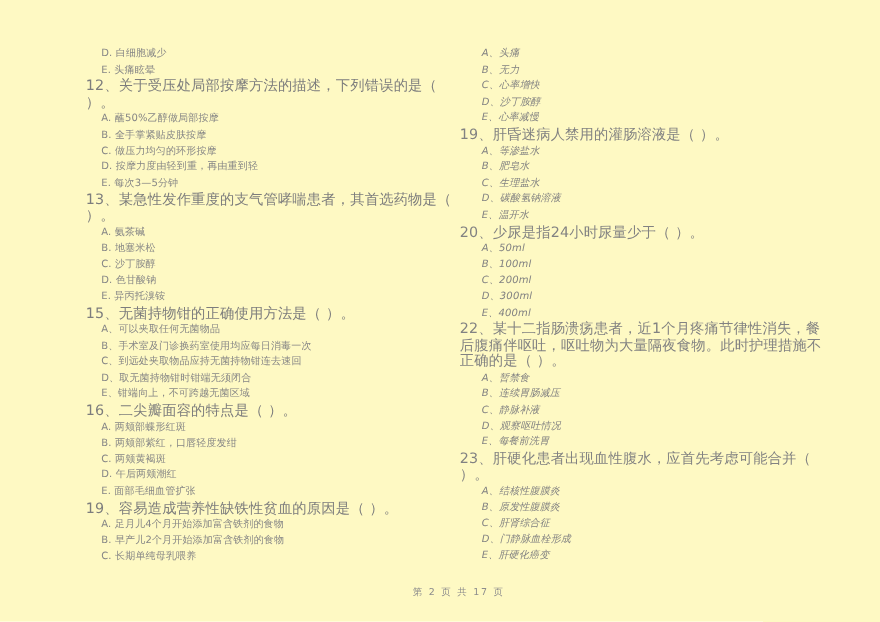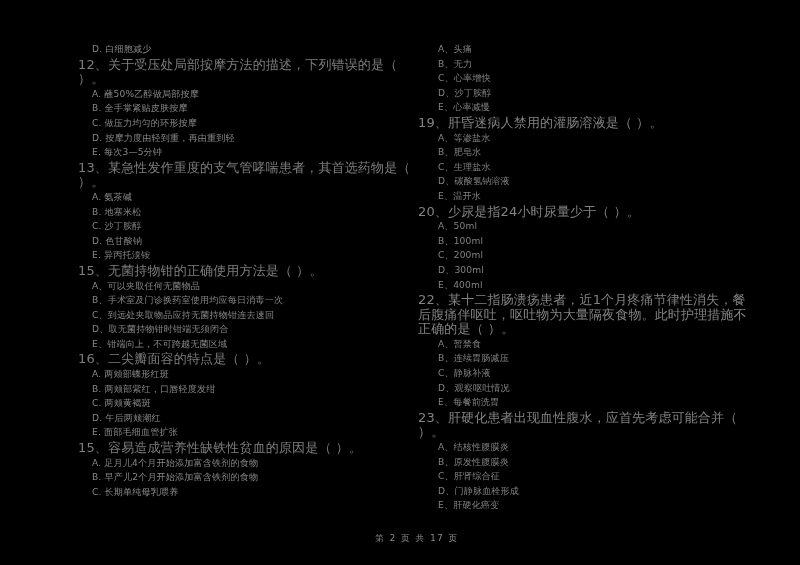--- a/index.html
+++ b/index.html
@@ -11,21 +11,21 @@
     height: 565px;
     background: #ffffff;
     font-family: "DejaVu Sans", "Liberation Sans", sans-serif;
     color: #8a8a8a;
     overflow: hidden;
   }
   .page {
     position: relative;
     width: 800px;
     height: 565px;
-    background: #000000;
+    background: #fef9c3;
   }
   .columns {
     position: absolute;
     top: 42px;
     left: 0;
     width: 800px;
     display: flex;
     justify-content: flex-start;
   }
   .col {
@@ -55,20 +55,21 @@
     color: #868686;
     padding-left: 14px;
     letter-spacing: 0.15px;
   }
   .col-right .qtext,
   .col-right .opt {
     color: #828282;
   }
   .col-right .opt {
     padding-left: 20px;
+    font-style: italic;
   }
   .footer {
     position: absolute;
     left: 17px;
     top: 533px;
     width: 800px;
     text-align: center;
     font-size: 8.6px;
     color: #8d8d8d;
     letter-spacing: 1.6px;
@@ -78,20 +79,21 @@
 <body>
 
 <div class="page">
 
   <div class="columns">
 
     <div class="col col-left">
 
       <div class="qblock">
         <div class="opt">D. 白细胞减少</div>
+        <div class="opt">E. 头痛眩晕</div>
       </div>
 
       <div class="qblock">
         <div class="qtext">12、关于受压处局部按摩方法的描述，下列错误的是（    ）。</div>
         <div class="opt">A. 蘸50%乙醇做局部按摩</div>
         <div class="opt">B. 全手掌紧贴皮肤按摩</div>
         <div class="opt">C. 做压力均匀的环形按摩</div>
         <div class="opt">D. 按摩力度由轻到重，再由重到轻</div>
         <div class="opt">E. 每次3—5分钟</div>
       </div>
@@ -118,21 +120,21 @@
       <div class="qblock">
         <div class="qtext">16、二尖瓣面容的特点是（    ）。</div>
         <div class="opt">A. 两颊部蝶形红斑</div>
         <div class="opt">B. 两颊部紫红，口唇轻度发绀</div>
         <div class="opt">C. 两颊黄褐斑</div>
         <div class="opt">D. 午后两颊潮红</div>
         <div class="opt">E. 面部毛细血管扩张</div>
       </div>
 
       <div class="qblock">
-        <div class="qtext">15、容易造成营养性缺铁性贫血的原因是（    ）。</div>
+        <div class="qtext">19、容易造成营养性缺铁性贫血的原因是（    ）。</div>
         <div class="opt">A. 足月儿4个月开始添加富含铁剂的食物</div>
         <div class="opt">B. 早产儿2个月开始添加富含铁剂的食物</div>
         <div class="opt">C. 长期单纯母乳喂养</div>
 
       </div>
 
     </div>
 
     <div class="col col-right">
 

